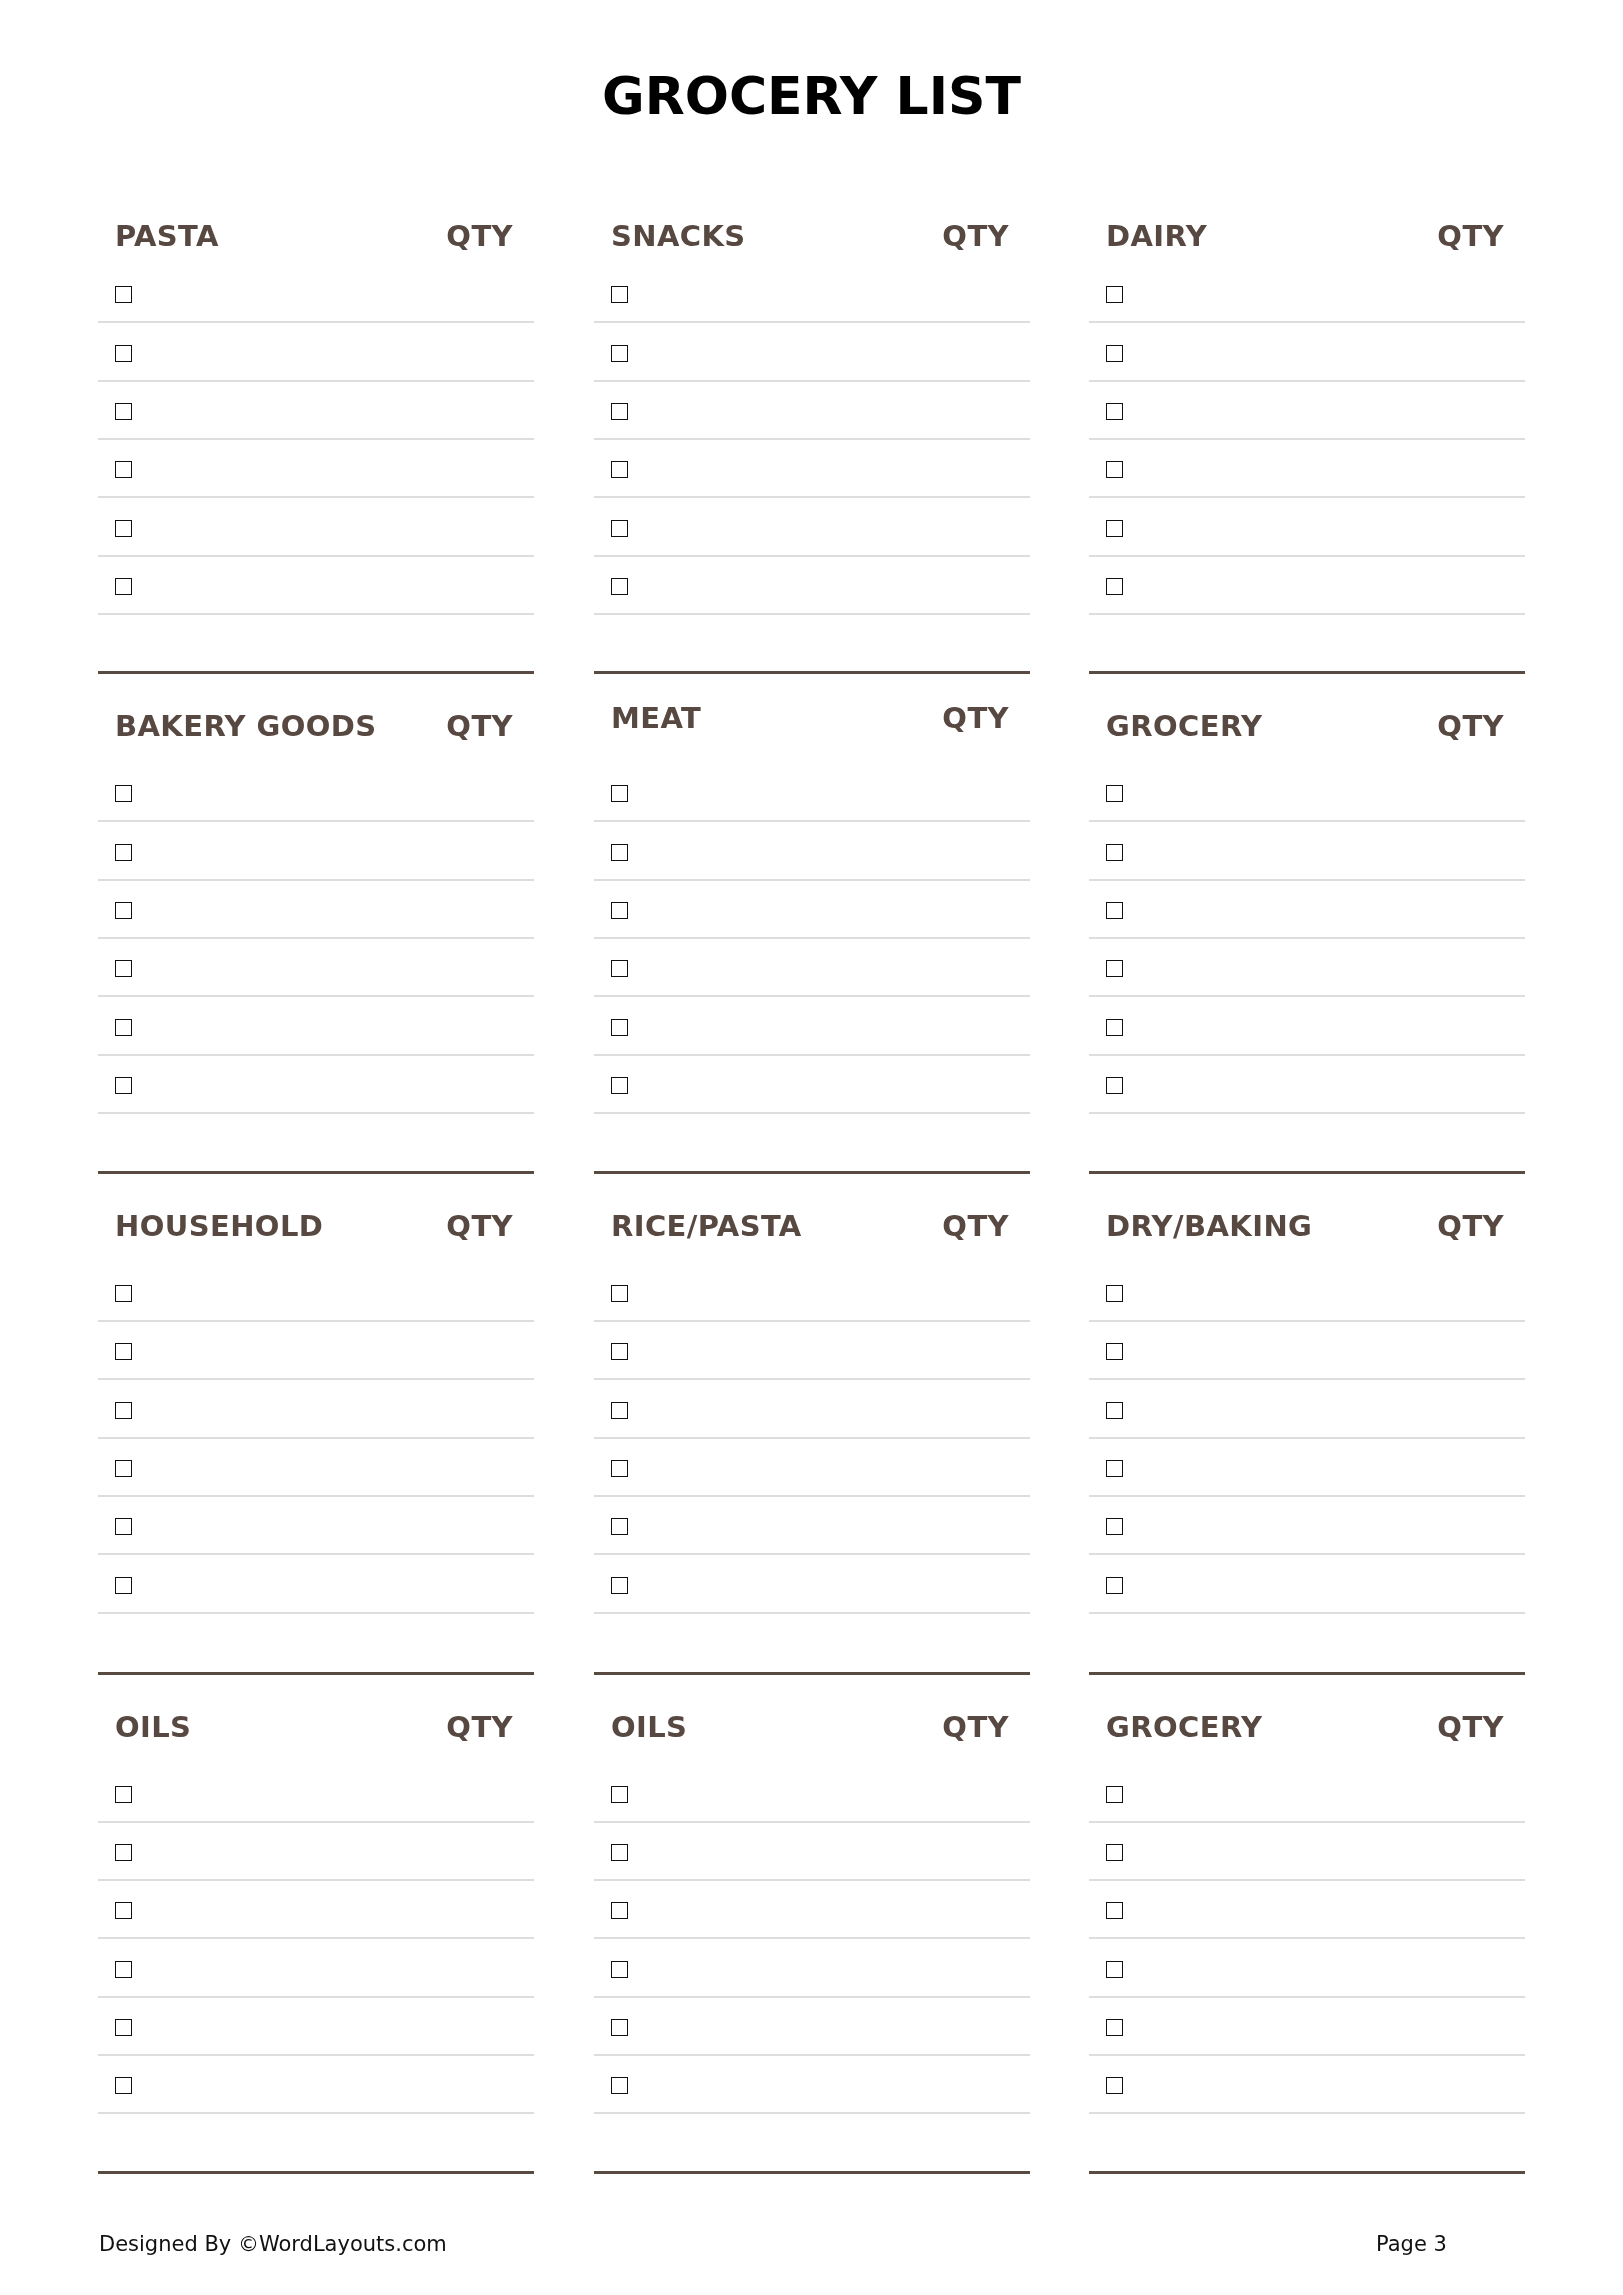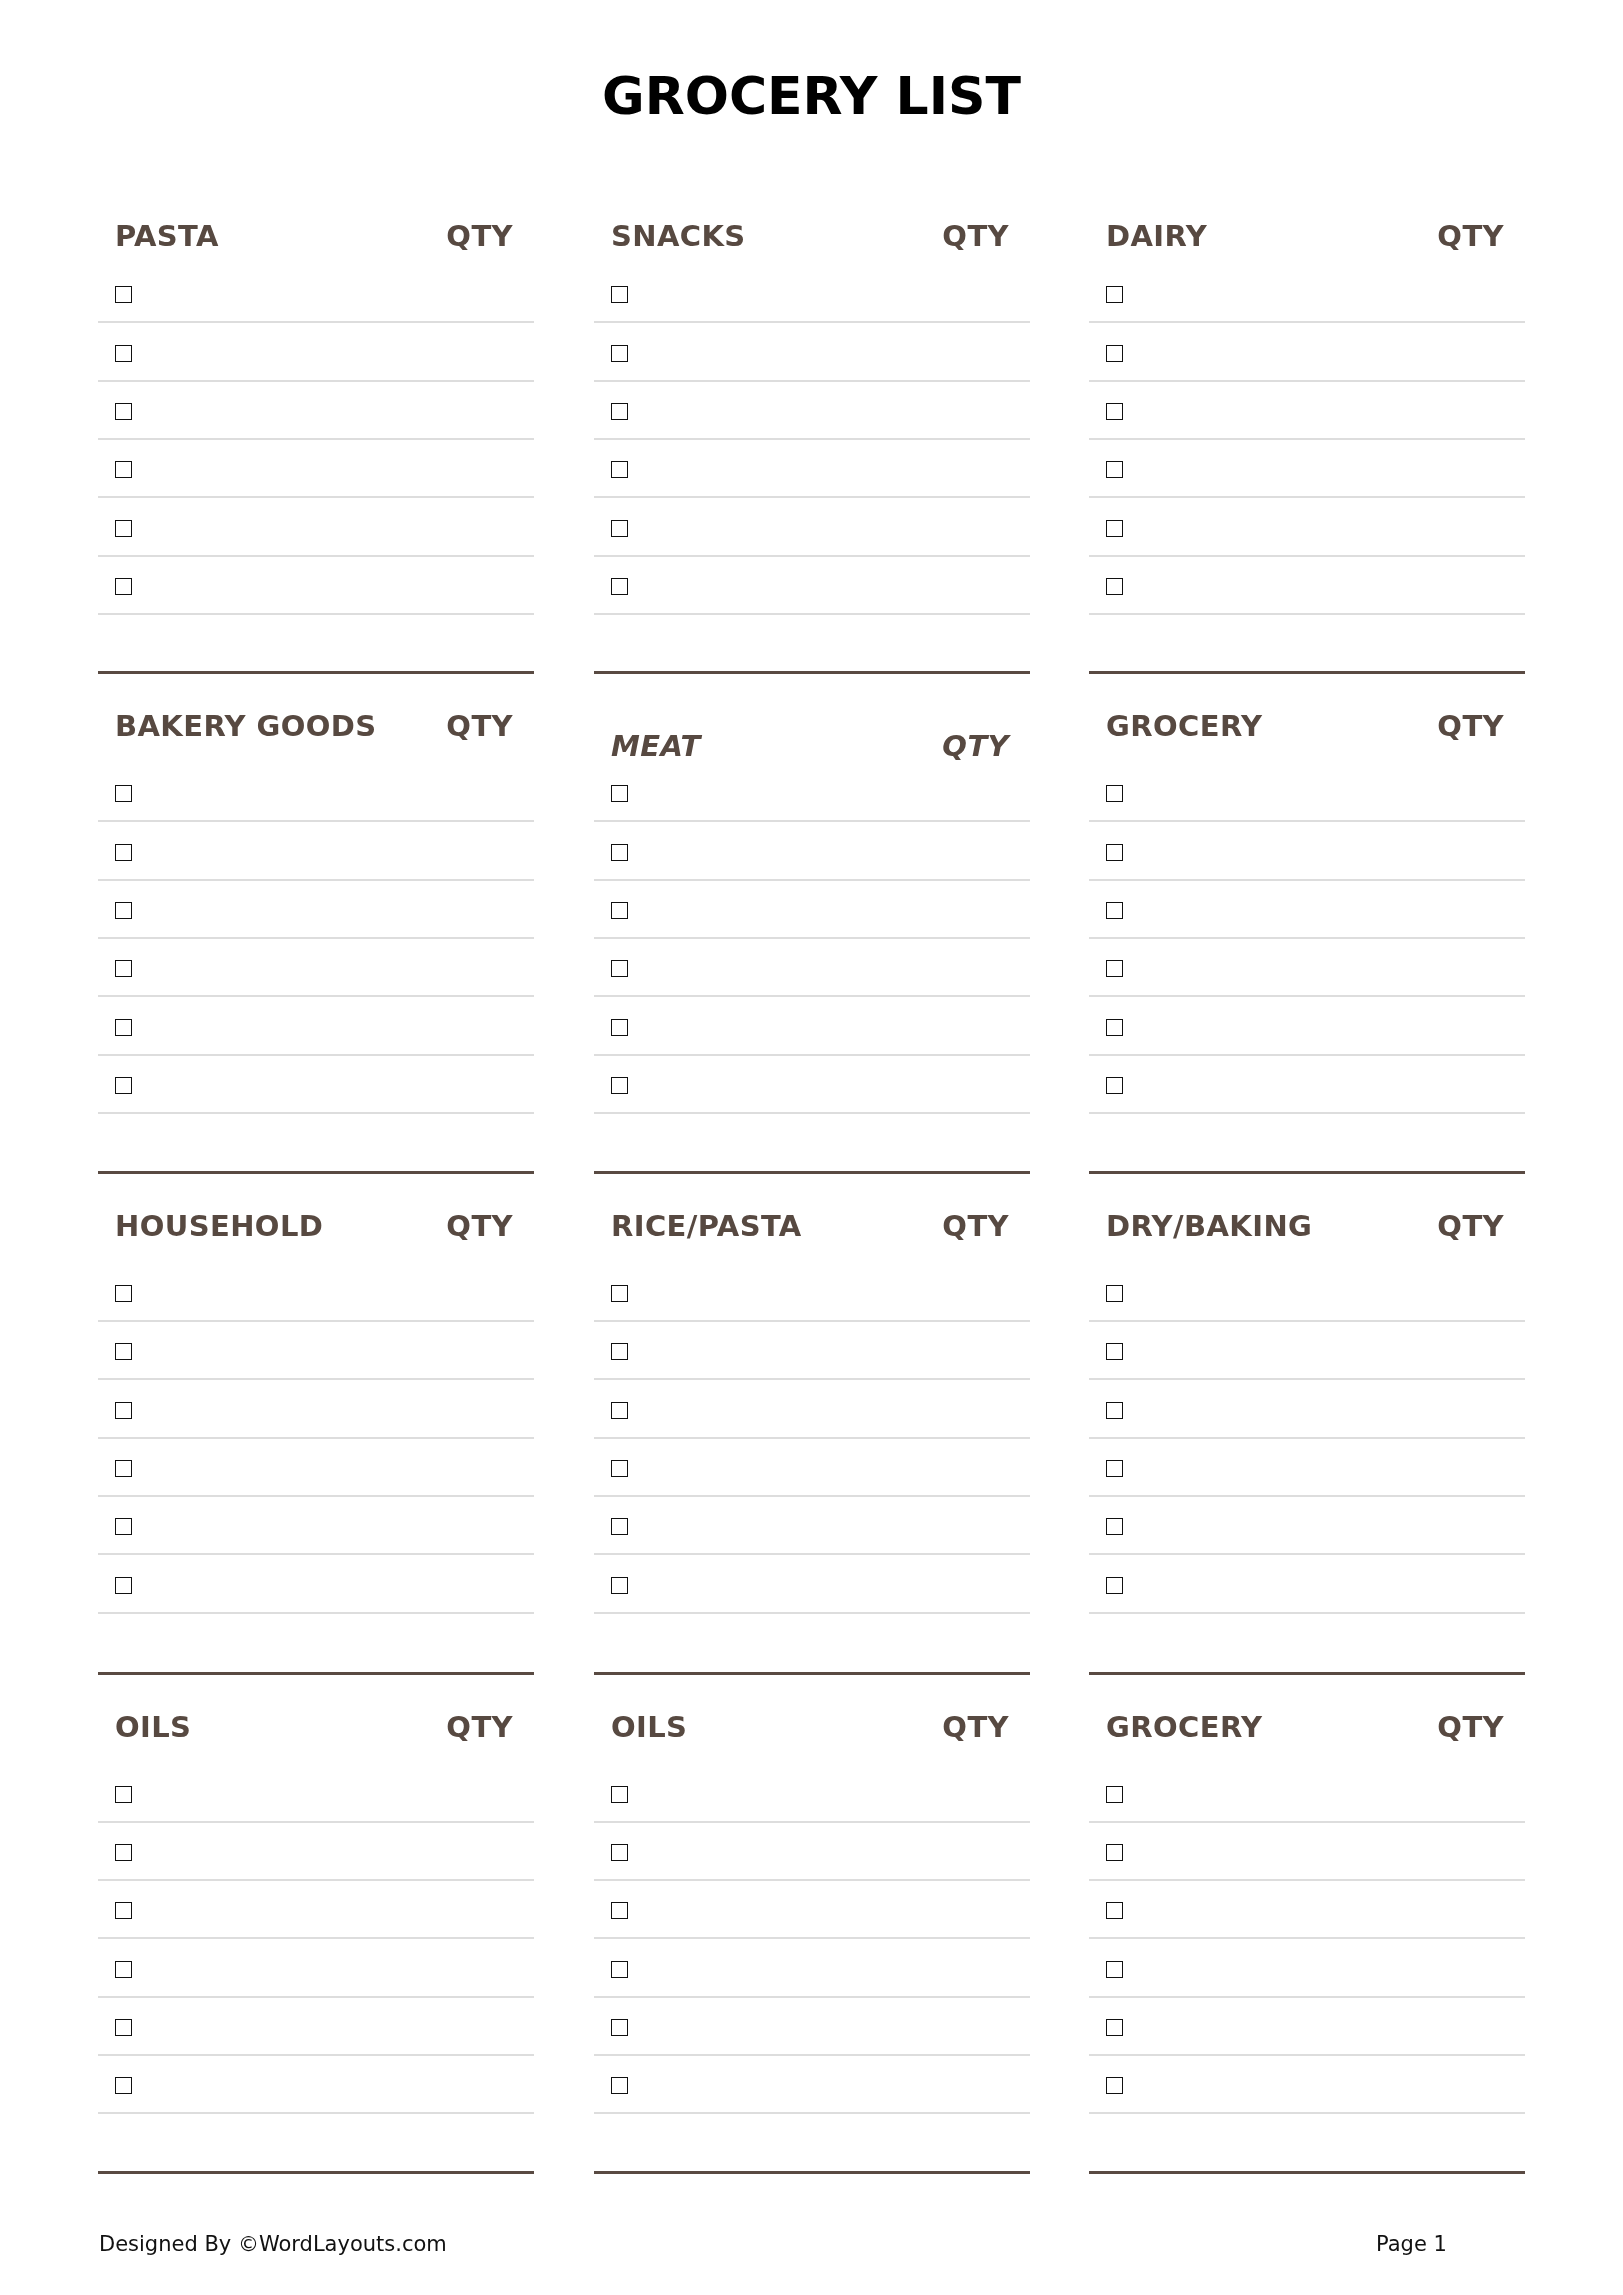--- a/index.html
+++ b/index.html
@@ -169,21 +169,21 @@
         <div class="line"></div>
       </div>
       <div class="row" style="top: 1056px;">
         <span class="cb"></span>
         <span style="position: absolute; left: 51px; top: 17px; font-size: 22px;"></span>
         <div class="line"></div>
       </div>
     </div>
     <div class="section" style="left: 594px; top: 0px;">
       <div class="thick" style="top: 671px;"></div>
-      <div class="hdr" style="top: 724px; font-style: italic;">
+      <div class="hdr" style="top: 696px;">
         <span>MEAT</span>
         <span>QTY</span>
       </div>
       <div class="row" style="top: 764px;">
         <span class="cb"></span>
         <span style="position: absolute; left: 51px; top: 17px; font-size: 22px;"></span>
         <div class="line"></div>
       </div>
       <div class="row" style="top: 823px;">
         <span class="cb"></span>
@@ -470,14 +470,14 @@
         <div class="line"></div>
       </div>
     </div>
   </div>
 
 <div class="thick" style="left:98px;top:2171px;"></div>
 <div class="thick" style="left:594px;top:2171px;"></div>
 <div class="thick" style="left:1089px;top:2171px;"></div>
 
 <div class="footer-left">Designed By ©WordLayouts.com</div>
-<div class="footer-right">Page 1</div>
+<div class="footer-right">Page 3</div>
 
 
 </body></html>

